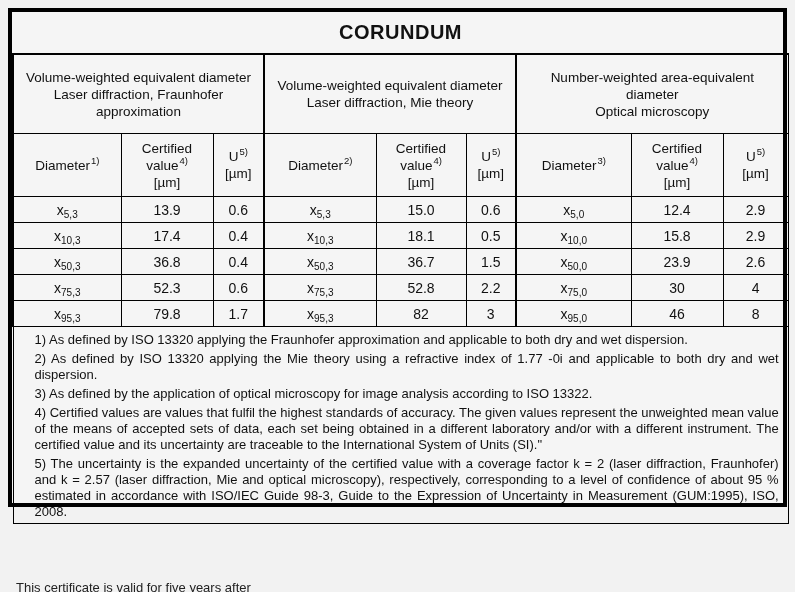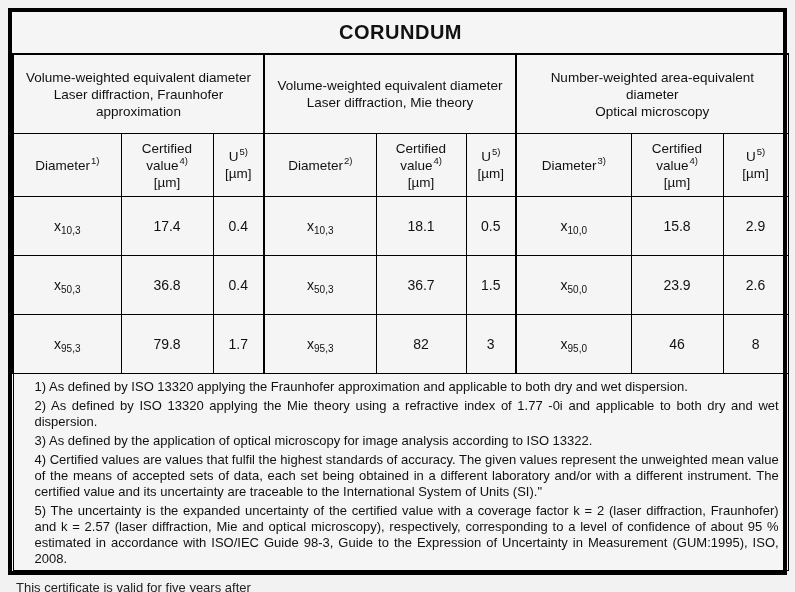--- a/index.html
+++ b/index.html
@@ -5,21 +5,21 @@
   html, body {
     margin: 0; padding: 0;
     width: 795px; height: 592px;
     overflow: hidden;
     background: #f2f2f2;
     font-family: "Liberation Sans", sans-serif;
     color: #111;
   }
   .sheet {
     position: absolute; left: 8px; top: 8px;
-    width: 779px; height: 567px;
+    width: 779px; height: 499px;
     border: 4px solid #000;
     box-sizing: border-box;
     background: #f5f5f5;
   }
   table.cert {
     border-collapse: collapse;
     table-layout: fixed;
     width: 100%; height: 100%;
   }
   .cert th, .cert td {
@@ -134,40 +134,62 @@
             <div>[µm]</div>
           </th>
           <th>
             <div><span>U</span><sup>5)</sup></div>
             <div>[µm]</div>
           </th>
         </tr>
     </thead>
     <tbody class="data" id="data-rows">
         <tr>
+          <td class="g-start"><span>x</span><sub>5,3</sub></td>
+          <td>13.9</td>
+          <td>0.6</td>
+          <td class="g-start"><span>x</span><sub>5,3</sub></td>
+          <td>15.0</td>
+          <td>0.6</td>
+          <td class="g-start"><span>x</span><sub>5,0</sub></td>
+          <td>12.4</td>
+          <td>2.9</td>
+        </tr>
+        <tr>
           <td class="g-start"><span>x</span><sub>10,3</sub></td>
           <td>17.4</td>
           <td>0.4</td>
           <td class="g-start"><span>x</span><sub>10,3</sub></td>
           <td>18.1</td>
           <td>0.5</td>
           <td class="g-start"><span>x</span><sub>10,0</sub></td>
           <td>15.8</td>
           <td>2.9</td>
         </tr>
         <tr>
           <td class="g-start"><span>x</span><sub>50,3</sub></td>
           <td>36.8</td>
           <td>0.4</td>
           <td class="g-start"><span>x</span><sub>50,3</sub></td>
           <td>36.7</td>
           <td>1.5</td>
           <td class="g-start"><span>x</span><sub>50,0</sub></td>
           <td>23.9</td>
           <td>2.6</td>
+        </tr>
+        <tr>
+          <td class="g-start"><span>x</span><sub>75,3</sub></td>
+          <td>52.3</td>
+          <td>0.6</td>
+          <td class="g-start"><span>x</span><sub>75,3</sub></td>
+          <td>52.8</td>
+          <td>2.2</td>
+          <td class="g-start"><span>x</span><sub>75,0</sub></td>
+          <td>30</td>
+          <td>4</td>
         </tr>
         <tr>
           <td class="g-start"><span>x</span><sub>95,3</sub></td>
           <td>79.8</td>
           <td>1.7</td>
           <td class="g-start"><span>x</span><sub>95,3</sub></td>
           <td>82</td>
           <td>3</td>
           <td class="g-start"><span>x</span><sub>95,0</sub></td>
           <td>46</td>

